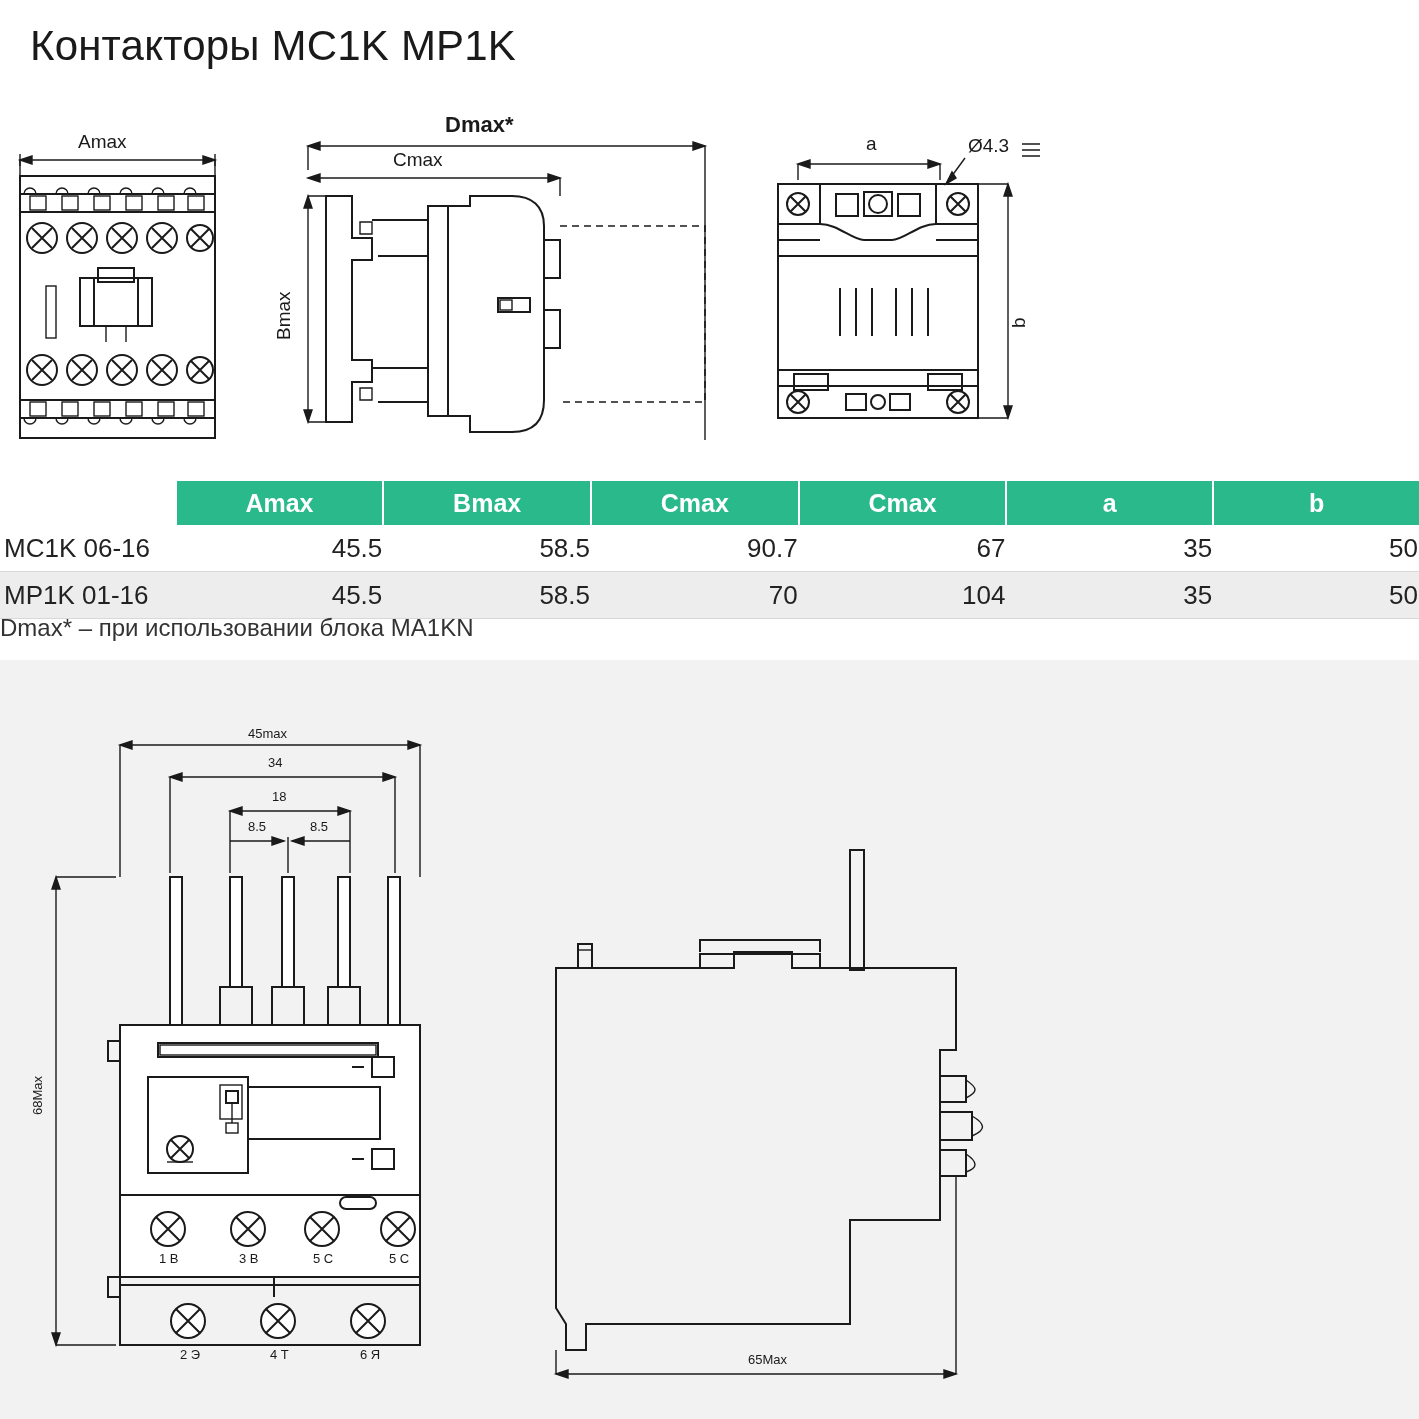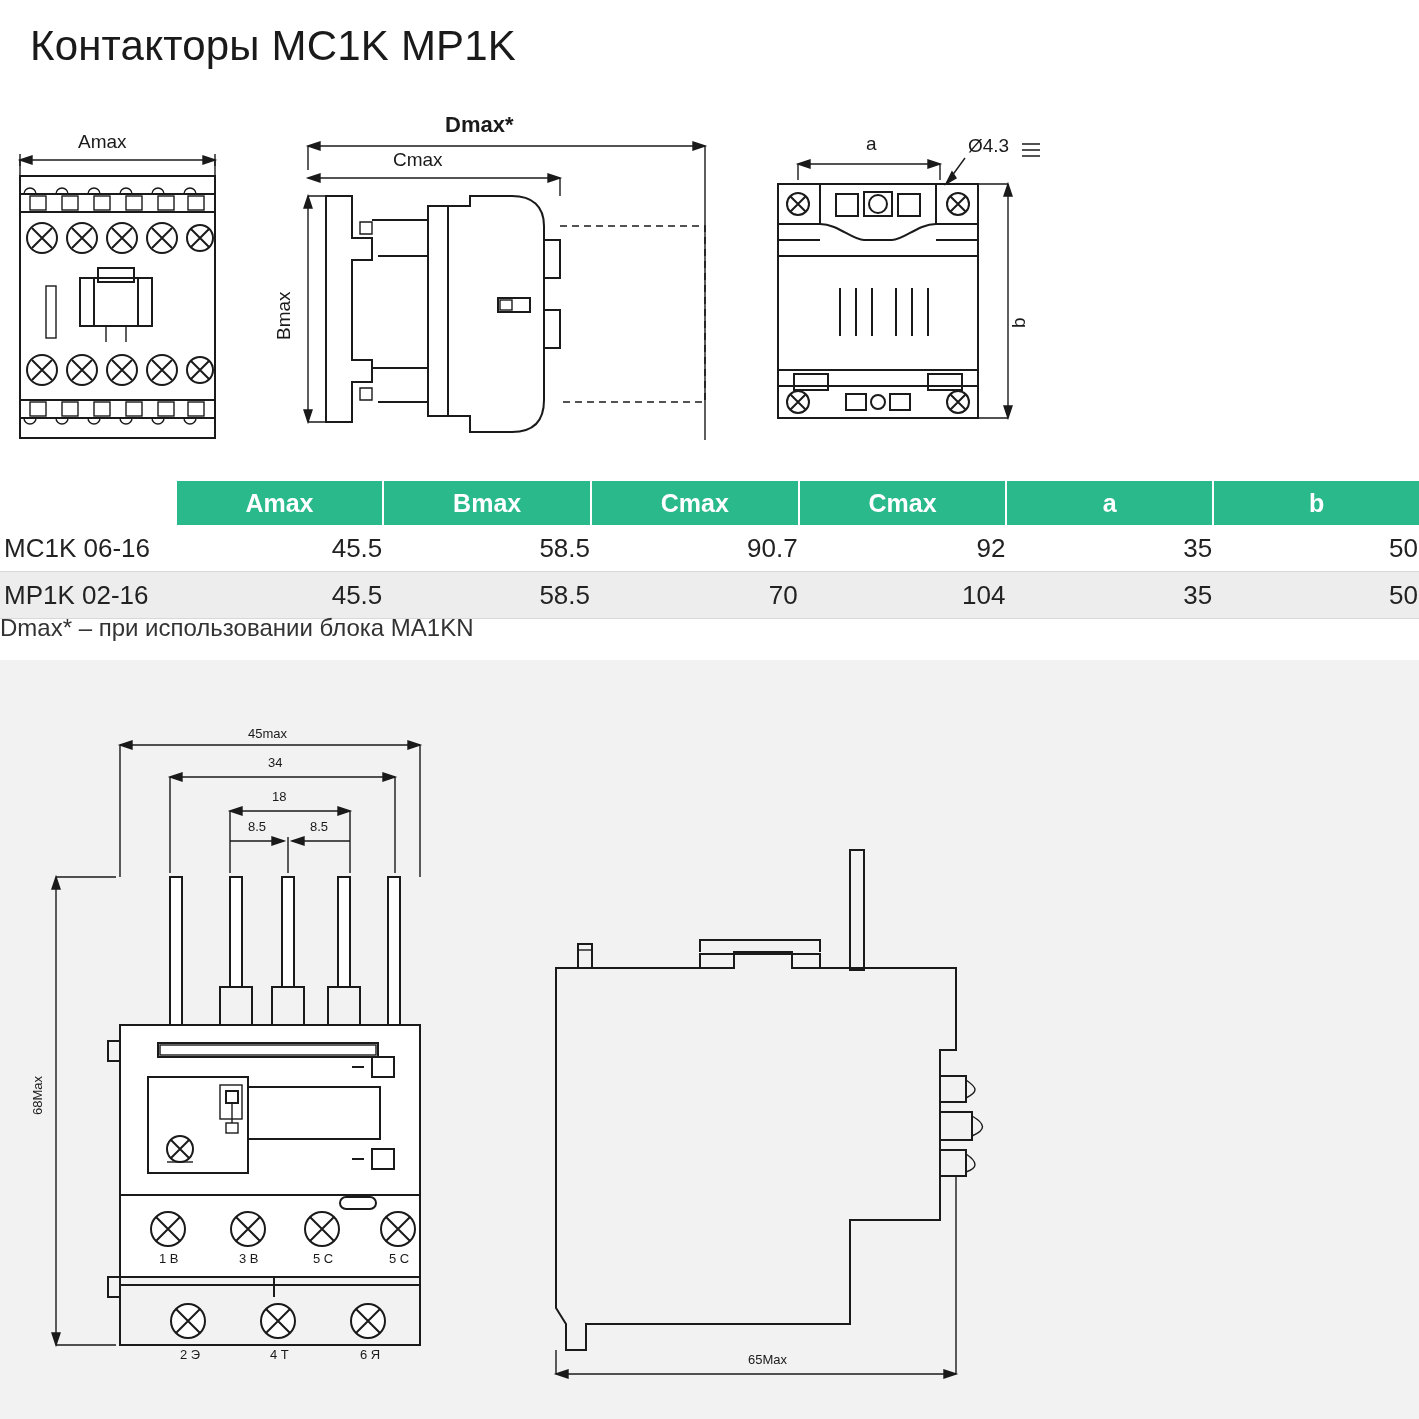--- a/index.html
+++ b/index.html
@@ -266,26 +266,26 @@
           <th style="width:207px">a</th>
           <th style="width:207px;border-right:none">b</th>
         </tr>
       </thead>
       <tbody>
         <tr class="r1">
           <td class="lbl">MC1K 06-16</td>
           <td>45.5</td>
           <td>58.5</td>
           <td>90.7</td>
-          <td>92</td>
+          <td>67</td>
           <td>35</td>
           <td>50</td>
         </tr>
         <tr class="r2">
-          <td class="lbl">MP1K 02-16</td>
+          <td class="lbl">MP1K 01-16</td>
           <td>45.5</td>
           <td>58.5</td>
           <td>70</td>
           <td>104</td>
           <td>35</td>
           <td>50</td>
         </tr>
       </tbody>
     </table>
 

